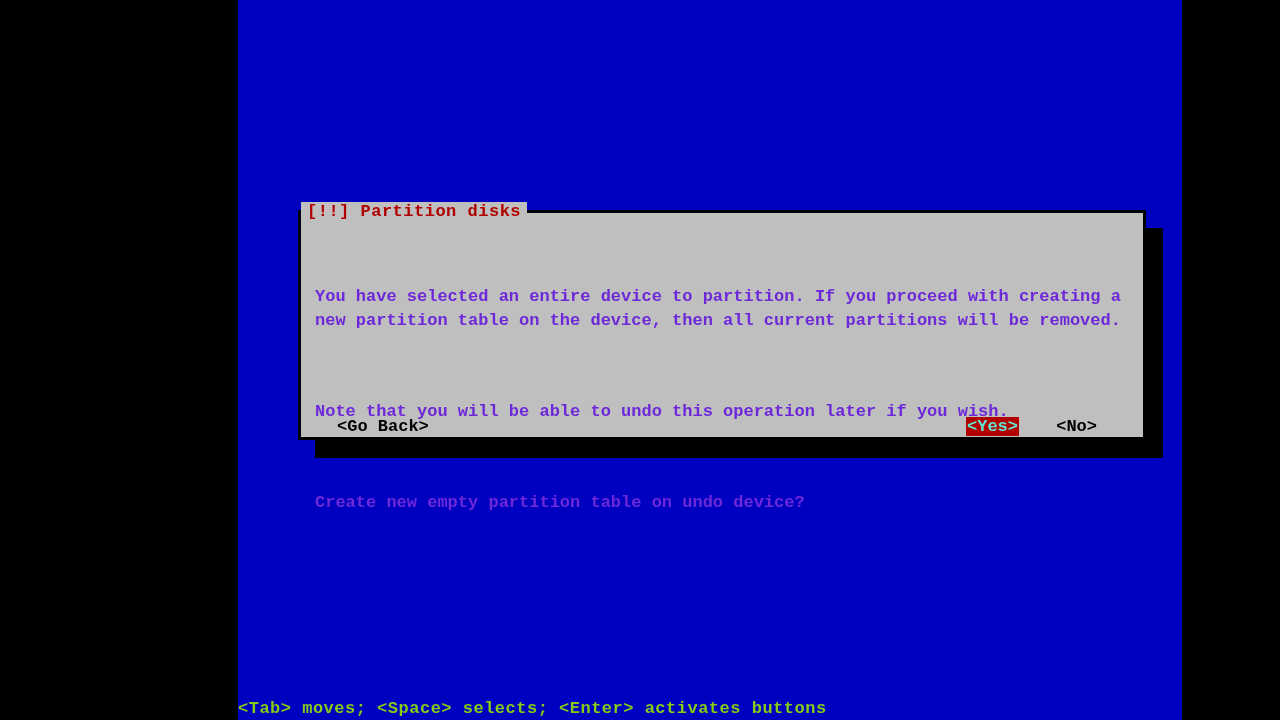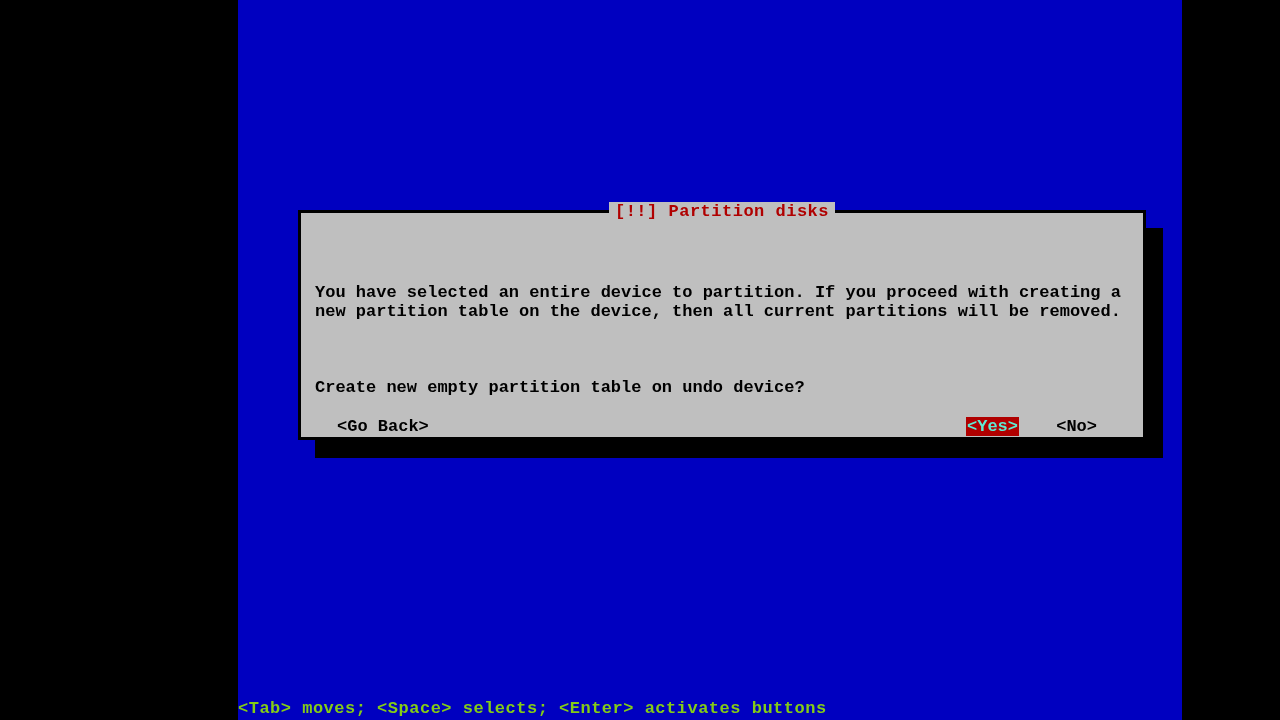--- a/index.html
+++ b/index.html
@@ -36,36 +36,36 @@
     width: 848px;
     height: 230px;
     background: #bfbfbf;
     border: 3px solid #000;
   }
   .dialog-title-wrap {
     position: absolute;
     top: -11px;
     left: 0;
     width: 100%;
-    text-align: center;
+    text-align: left;
   }
   .dialog-title {
     display: inline-block;
     background: #bfbfbf;
     color: #b00000;
     padding: 0 6px;
     letter-spacing: 0.5px;
   }
   .dialog-body {
     position: absolute;
     left: 14px;
-    top: 32px;
+    top: 24px;
     width: 820px;
-    color: #000000;
-    line-height: 19px;
+    color: #6d28d9;
+    line-height: 24px;
     white-space: pre-wrap;
   }
   .para { margin-bottom: 19px; }
   .buttons {
     position: absolute;
     left: 14px;
     bottom: 20px;
     width: 820px;
     color: #000;
   }
@@ -102,20 +102,21 @@
 <div class="console"></div>
 
 <div class="dialog-shadow"></div>
 
 <div class="dialog">
   <div class="dialog-title-wrap">
     <span class="dialog-title">[!!] Partition disks</span>
   </div>
   <div class="dialog-body">
     <div class="para">You have selected an entire device to partition. If you proceed with creating a new partition table on the device, then all current partitions will be removed.</div>
+    <div class="para">Note that you will be able to undo this operation later if you wish.</div>
     <div class="para">Create new empty partition table on undo device?</div>
   </div>
   <div class="buttons">
     <span class="btn-goback">&lt;Go Back&gt;</span>
     <span class="btn-yes">&lt;Yes&gt;</span>
     <span class="btn-no">&lt;No&gt;</span>
   </div>
 </div>
 
 <div class="help-line">&lt;Tab&gt; moves; &lt;Space&gt; selects; &lt;Enter&gt; activates buttons</div>

